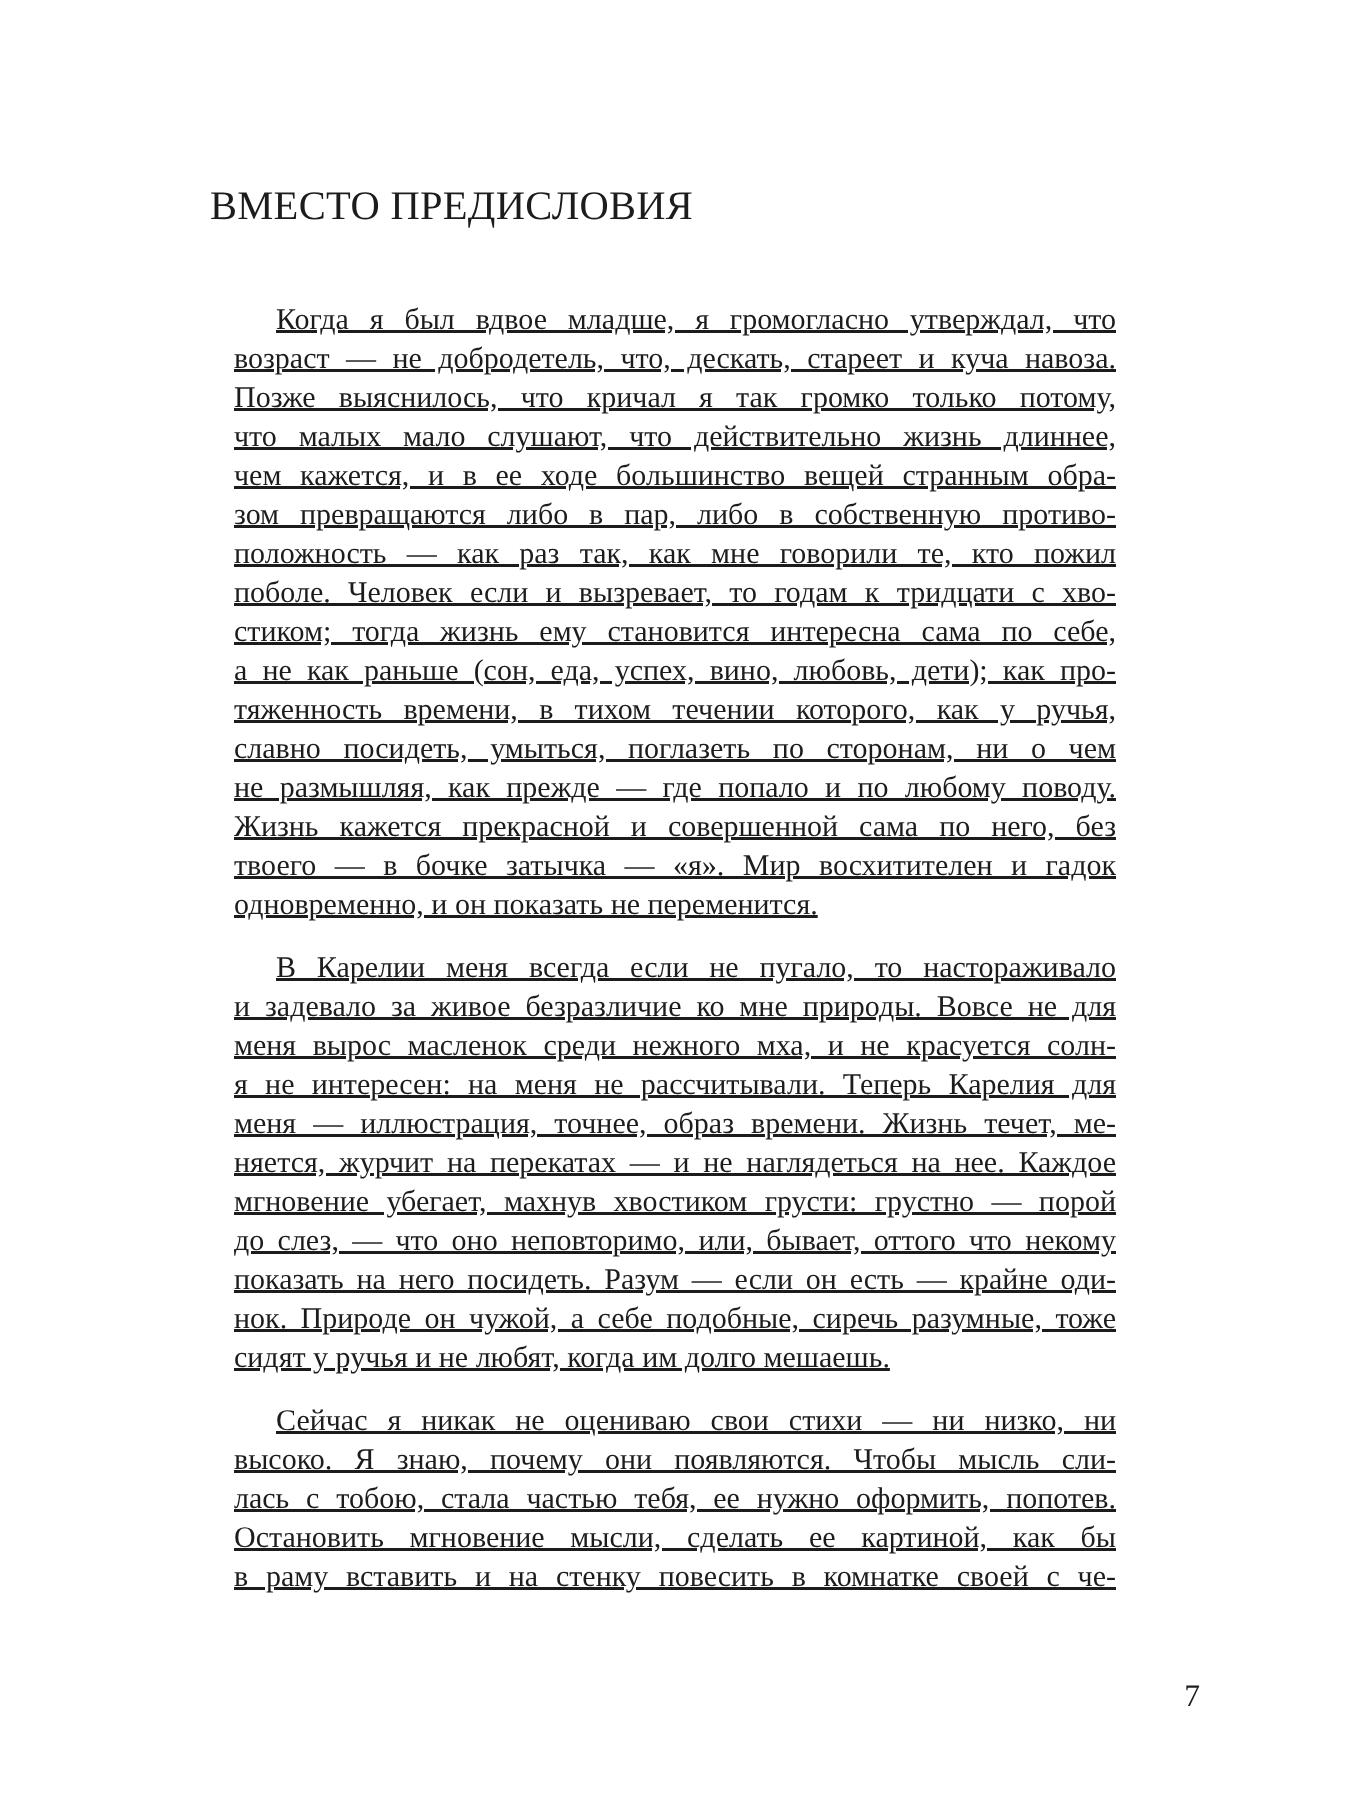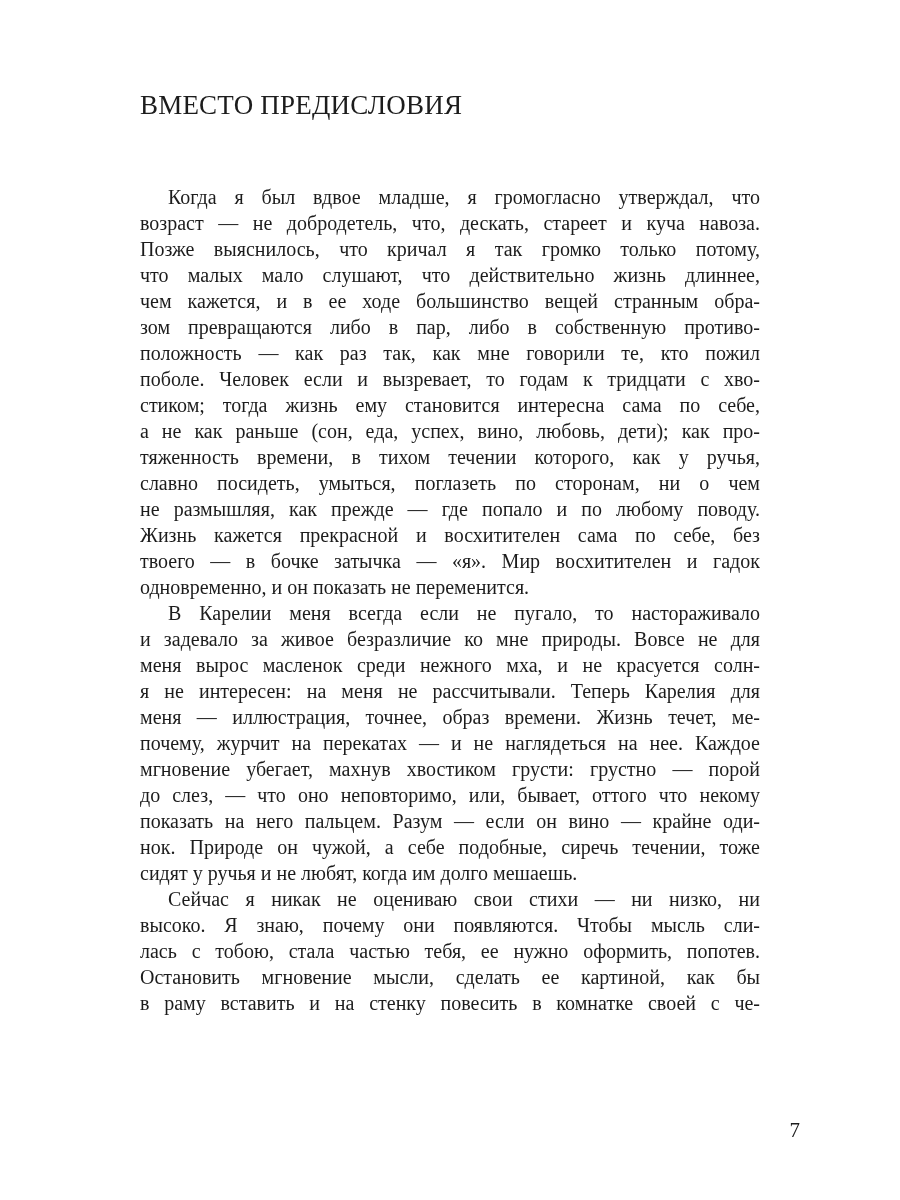--- a/index.html
+++ b/index.html
@@ -12,37 +12,37 @@
     width: 900px;
     height: 1200px;
     background: #ffffff;
     overflow: hidden;
     font-family: "Liberation Serif", "DejaVu Serif", serif;
     color: #1c1c1c;
   }
   .chapter-title {
     position: absolute;
     left: 140px;
-    top: 90px;
+    top: 122px;
     font-size: 27px;
     line-height: 30px;
     letter-spacing: 0.2px;
     color: #1c1c1c;
     white-space: nowrap;
   }
   .body-text {
     position: absolute;
     left: 140px;
     top: 184px;
     width: 620px;
     font-size: 20px;
     line-height: 26px;
     color: #1c1c1c;
   }
-  .paragraph { margin: 0; }
+  .paragraph { margin: 16px; text-decoration: underline; }
   .text-line {
     text-align: justify;
     text-align-last: justify;
     text-justify: inter-word;
     height: 26px;
     overflow: hidden;
     white-space: nowrap;
   }
   .text-line.justified-off,
   .text-line.last {
@@ -75,35 +75,35 @@
         <div class="text-line">что малых мало слушают, что действительно жизнь длиннее,</div>
         <div class="text-line">чем кажется, и в ее ходе большинство вещей странным обра-</div>
         <div class="text-line">зом превращаются либо в пар, либо в собственную противо-</div>
         <div class="text-line">положность — как раз так, как мне говорили те, кто пожил</div>
         <div class="text-line">поболе. Человек если и вызревает, то годам к тридцати с хво-</div>
         <div class="text-line">стиком; тогда жизнь ему становится интересна сама по себе,</div>
         <div class="text-line">а не как раньше (сон, еда, успех, вино, любовь, дети); как про-</div>
         <div class="text-line">тяженность времени, в тихом течении которого, как у ручья,</div>
         <div class="text-line">славно посидеть, умыться, поглазеть по сторонам, ни о чем</div>
         <div class="text-line">не размышляя, как прежде — где попало и по любому поводу.</div>
-        <div class="text-line">Жизнь кажется прекрасной и восхитителен сама по себе, без</div>
+        <div class="text-line">Жизнь кажется прекрасной и совершенной сама по него, без</div>
         <div class="text-line">твоего — в бочке затычка — «я». Мир восхитителен и гадок</div>
         <div class="text-line last">одновременно, и он показать не переменится.</div>
       </div>
       <div class="paragraph">
         <div class="text-line indent">В Карелии меня всегда если не пугало, то настораживало</div>
         <div class="text-line">и задевало за живое безразличие ко мне природы. Вовсе не для</div>
         <div class="text-line">меня вырос масленок среди нежного мха, и не красуется солн-</div>
         <div class="text-line">я не интересен: на меня не рассчитывали. Теперь Карелия для</div>
         <div class="text-line">меня — иллюстрация, точнее, образ времени. Жизнь течет, ме-</div>
-        <div class="text-line">почему, журчит на перекатах — и не наглядеться на нее. Каждое</div>
+        <div class="text-line">няется, журчит на перекатах — и не наглядеться на нее. Каждое</div>
         <div class="text-line">мгновение убегает, махнув хвостиком грусти: грустно — порой</div>
         <div class="text-line">до слез, — что оно неповторимо, или, бывает, оттого что некому</div>
-        <div class="text-line">показать на него пальцем. Разум — если он вино — крайне оди-</div>
-        <div class="text-line">нок. Природе он чужой, а себе подобные, сиречь течении, тоже</div>
+        <div class="text-line">показать на него посидеть. Разум — если он есть — крайне оди-</div>
+        <div class="text-line">нок. Природе он чужой, а себе подобные, сиречь разумные, тоже</div>
         <div class="text-line last">сидят у ручья и не любят, когда им долго мешаешь.</div>
       </div>
       <div class="paragraph">
         <div class="text-line indent">Сейчас я никак не оцениваю свои стихи — ни низко, ни</div>
         <div class="text-line">высоко. Я знаю, почему они появляются. Чтобы мысль сли-</div>
         <div class="text-line">лась с тобою, стала частью тебя, ее нужно оформить, попотев.</div>
         <div class="text-line">Остановить мгновение мысли, сделать ее картиной, как бы</div>
         <div class="text-line">в раму вставить и на стенку повесить в комнатке своей с че-</div>
       </div>
     </div>

